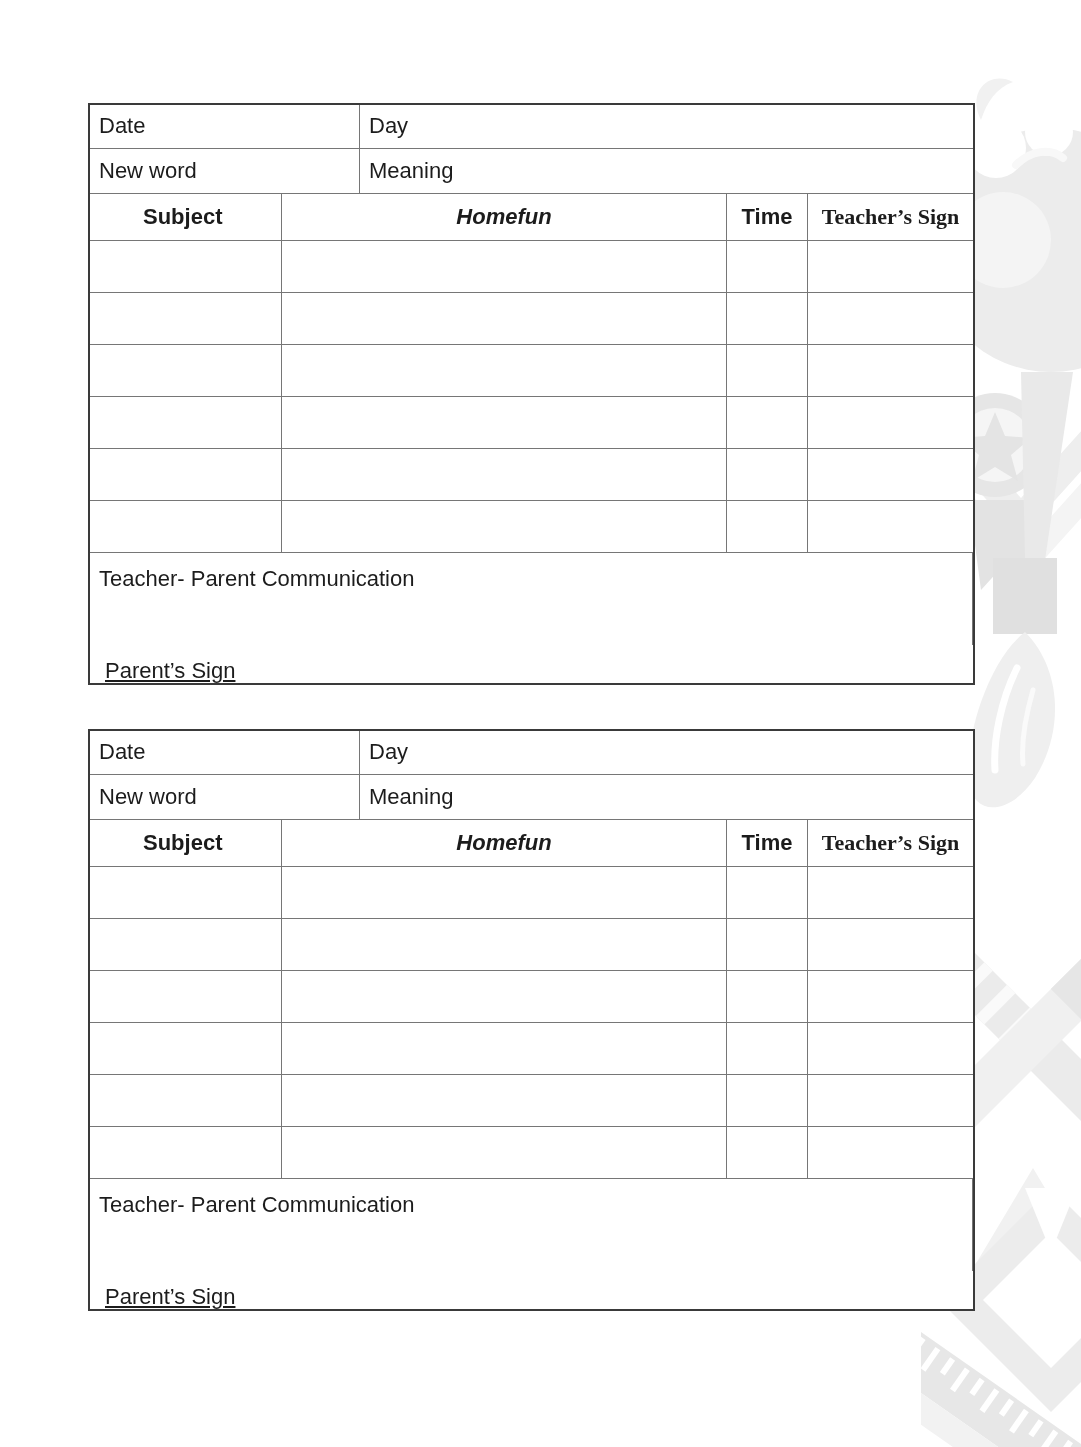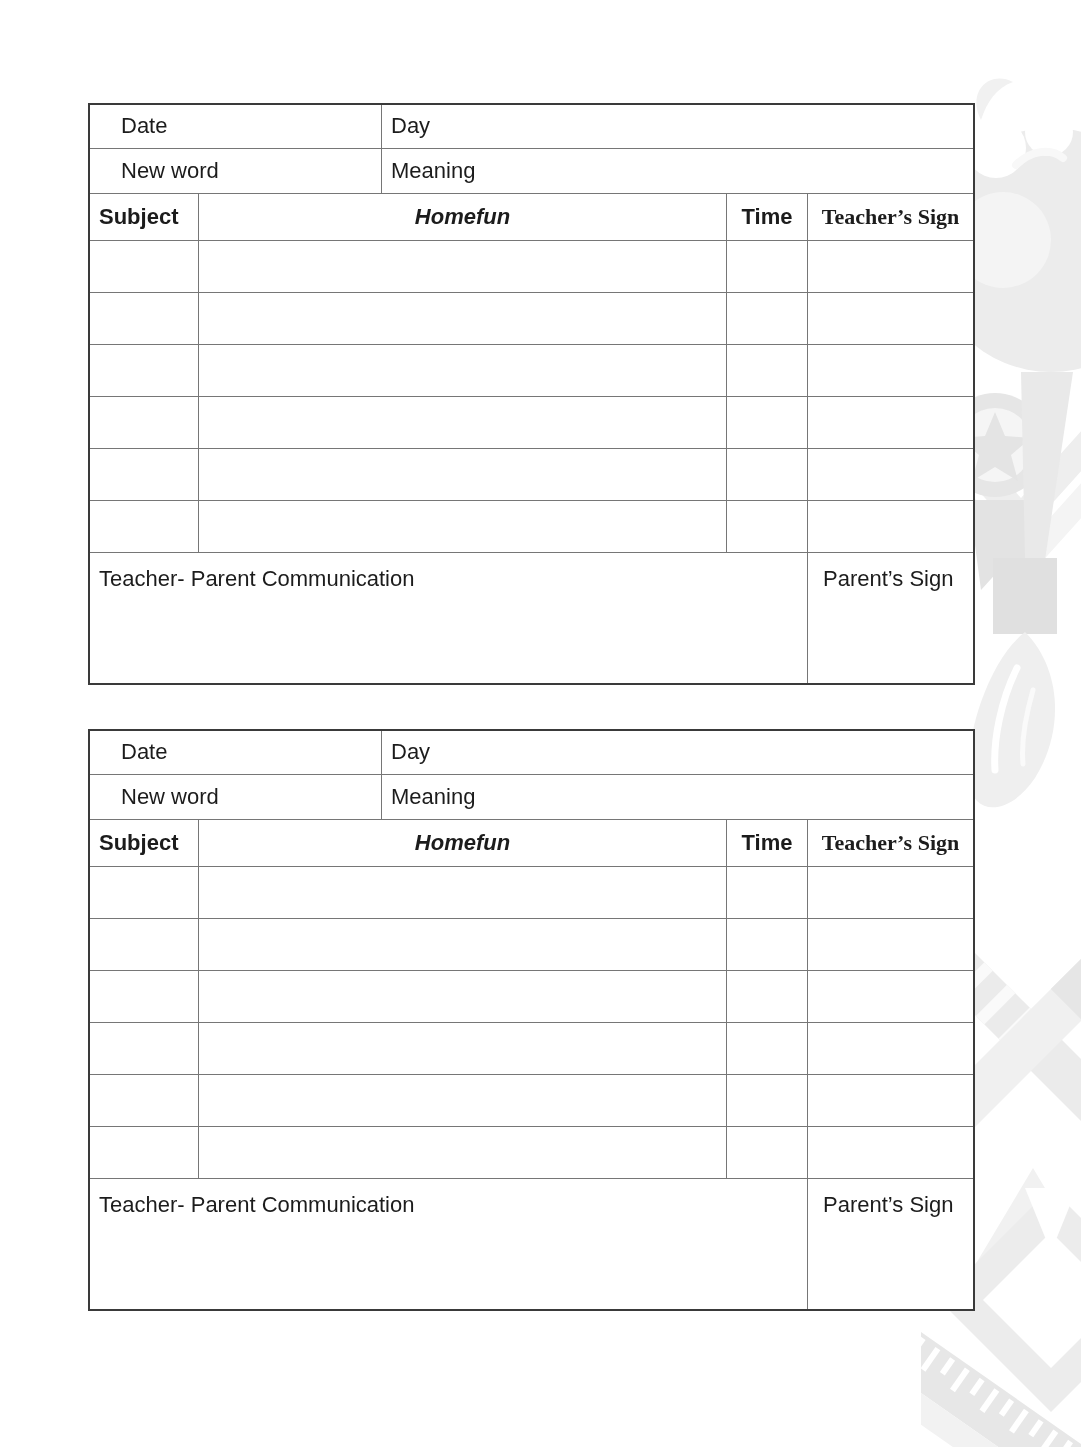--- a/index.html
+++ b/index.html
@@ -19,44 +19,44 @@
   }
   .sheet-table {
     position:absolute; left:88px; width:887px;
     background:#ffffff;
     border:2px solid #3a3a3a;
     display:flex; flex-direction:column;
   }
   #table-1 { top:103px; height:582px; }
   #table-2 { top:729px; height:582px; }
   .row { display:flex; flex-direction:row; border-bottom:1px solid #767676; }
-  .row:last-child { border-bottom:none; }
+  .row:last-child { border-bottom:none;flex-direction:column; }
   .cell { border-right:1px solid #767676; display:flex; }
   .cell:last-child { border-right:none; }
   .r-info { height:45px; }
   .r-info:first-child { height:44px; }
   .r-head { height:47px; }
   .r-data { height:52px; }
   .r-comm { flex:1; }
-  .c-date { width:270px;margin-left:22px; }
+  .c-date { width:270px; }
   .c-day { flex:1; }
-  .c-subject { width:109px; }
+  .c-subject { width:148px;margin-left:44px; }
   .c-homefun { flex:1;font-style:italic; }
   .c-time { width:81px; }
   .c-tsign { width:165px;font-family:Liberation Serif, serif; }
   .c-comm { flex:1; }
   .c-psign { width:165px; }
   .lbl {
     font-size:22px; line-height:1.1;
     align-items:center; padding-left:9px;
   }
   .bold { font-weight:700; }
   .center { justify-content:center; padding-left:0; }
   .top-al { align-items:flex-start; padding-top:14px; }
-  .c-psign.top-al { padding-left:15px; }
+  .c-psign.top-al { padding-left:15px;text-decoration:underline; }
 </style>
 </head>
 <body>
 
 <svg class="watermark" viewBox="0 0 160 1447" aria-hidden="true">
 
   <g>
     <circle cx="130" cy="250" r="122" fill="#ececec"></circle>
     <circle cx="75" cy="148" r="30" fill="#ffffff"></circle>
     <circle cx="128" cy="132" r="24" fill="#ffffff"></circle>

